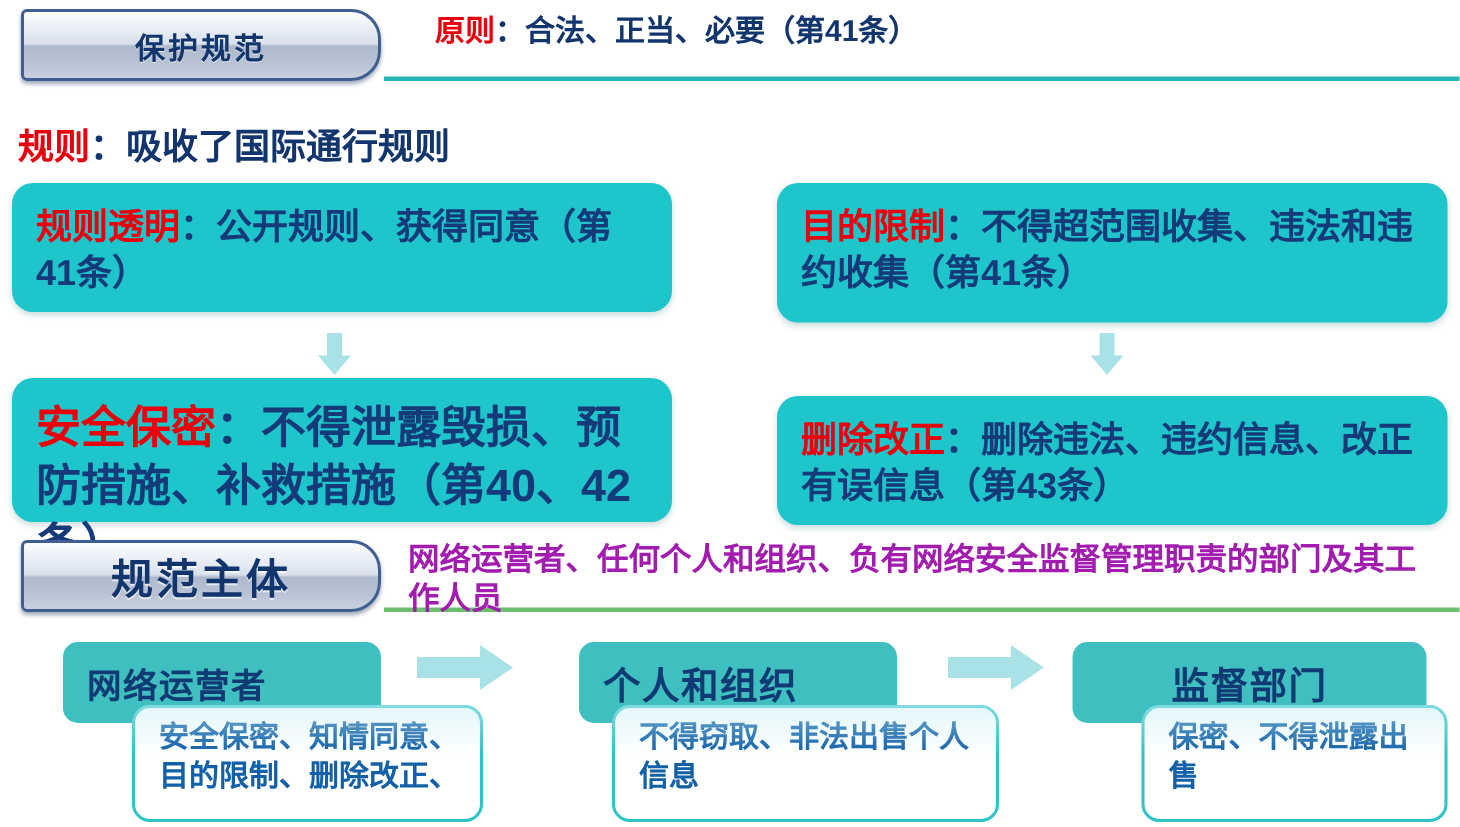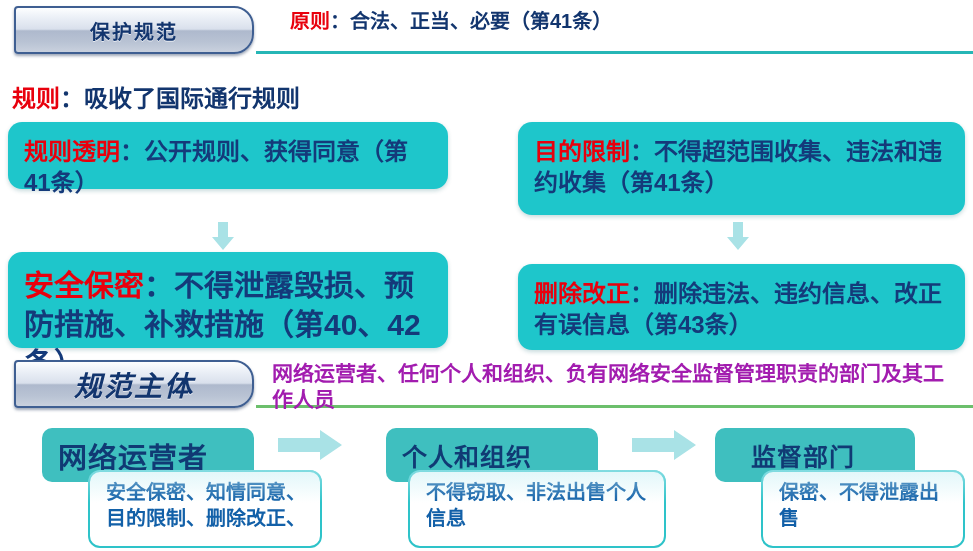--- a/index.html
+++ b/index.html
@@ -124,21 +124,21 @@
 <div class="rule-line" style="left:256px; top:51px; width:717px; background:#26b6b6;"></div>
 
 <div class="headline" style="left:290px; top:9px; font-size:20px;">
   <span class="lead-red">原则</span><span class="body-blue">：合法、正当、必要（第41条）</span>
 </div>
 
 <div class="headline" style="left:12px; top:84px; font-size:24px;">
   <span class="lead-red">规则</span><span class="body-blue">：吸收了国际通行规则</span>
 </div>
 
-<div class="rule-box" style="left:8px; top:122px; width:440px; height:67px; font-size:24px;">
+<div class="rule-box" style="left:8px; top:122px; width:440px; height:86px; font-size:24px;">
   <span class="t-red">规则透明</span><span class="t-blue">：</span><span class="t-blue">公开规则、获得同意（第41条）</span>
 </div>
 
 <div class="rule-box" style="left:518px; top:122px; width:447px; height:93px; font-size:24px;">
   <span class="t-red">目的限制</span><span class="t-blue">：</span><span class="t-blue">不得超范围收集、违法和违约收集（第41条）</span>
 </div>
 
 <svg class="arrow-down" style="left:212px; top:222px;" viewBox="0 0 22 28" xmlns="http://www.w3.org/2000/svg">
   <polygon points="6,0 16,0 16,15 22,15 11,28 0,15 6,15" fill="#a9e2e6"></polygon>
 </svg>
@@ -148,31 +148,31 @@
 
 <div class="rule-box" style="left:8px; top:252px; width:440px; height:96px; font-size:30px;">
   <span class="t-red">安全保密</span><span class="t-blue">：</span><span class="t-blue">不得泄露毁损、预防措施、补救措施（第40、42条）</span>
 </div>
 
 <div class="rule-box" style="left:518px; top:252px; width:447px; height:86px; font-size:24px;margin-top:12px;">
   <span class="t-red">删除改正</span><span class="t-blue">：</span><span class="t-blue">删除违法、违约信息、改正有误信息（第43条）</span>
 </div>
 
 <div class="section-pill" style="left:14px; top:360px; width:240px; height:48px;">
-  <span class="pill-label" style="font-size:28px;font-style:italic;">规范主体</span>
+  <span class="pill-label" style="font-size:28px;">规范主体</span>
 </div>
 <div class="rule-line" style="left:256px; top:405px; width:717px; background:#6cbf6c;"></div>
 
 <div class="headline" style="left:272px; top:361px; width:690px; font-size:21px; color:#a21caf; line-height:1.22;">
   <span>网络运营者、任何个人和组织、负有网络安全监督管理职责的部门及其工作人员</span>
 </div>
 
 <div class="subject-card" style="left:42px; top:428px; width:280px; height:120px;">
   <div class="subject-head" style="left:0px; top:0px; width:212px; height:54px;">
-    <span style="font-size:29px;">网络运营者</span>
+    <span style="font-size:23px;">网络运营者</span>
   </div>
   <div class="subject-body" style="left:46px; top:42px; width:234px; height:78px; font-size:20px;">
     <span>安全保密、知情同意、目的限制、删除改正、</span>
   </div>
   <div class="subject-body-shade" style="left:46px; top:42px; width:234px; height:78px;"></div>
 </div>
 
 <svg class="arrow-right" style="left:278px; top:430px;" viewBox="0 0 64 30" xmlns="http://www.w3.org/2000/svg">
   <polygon points="0,8 42,8 42,0 64,15 42,30 42,22 0,22" fill="#a9e2e6"></polygon>
 </svg>
@@ -185,20 +185,20 @@
     <span>不得窃取、非法出售个人信息</span>
   </div>
   <div class="subject-body-shade" style="left:22px; top:42px; width:258px; height:78px;"></div>
 </div>
 
 <svg class="arrow-right" style="left:632px; top:430px;" viewBox="0 0 64 30" xmlns="http://www.w3.org/2000/svg">
   <polygon points="0,8 42,8 42,0 64,15 42,30 42,22 0,22" fill="#a9e2e6"></polygon>
 </svg>
 
 <div class="subject-card" style="left:715px; top:428px; width:250px; height:120px;">
-  <div class="subject-head" style="left:0px; top:0px; width:200px; height:54px;">
+  <div class="subject-head" style="left:0px; top:0px; width:236px; height:54px;padding-left:30px;">
     <span style="font-size:25px; padding-left:36px;">监督部门</span>
   </div>
   <div class="subject-body" style="left:46px; top:42px; width:204px; height:78px; font-size:20px;">
     <span>保密、不得泄露出售</span>
   </div>
   <div class="subject-body-shade" style="left:46px; top:42px; width:204px; height:78px;"></div>
 </div>
 
 </body></html>

